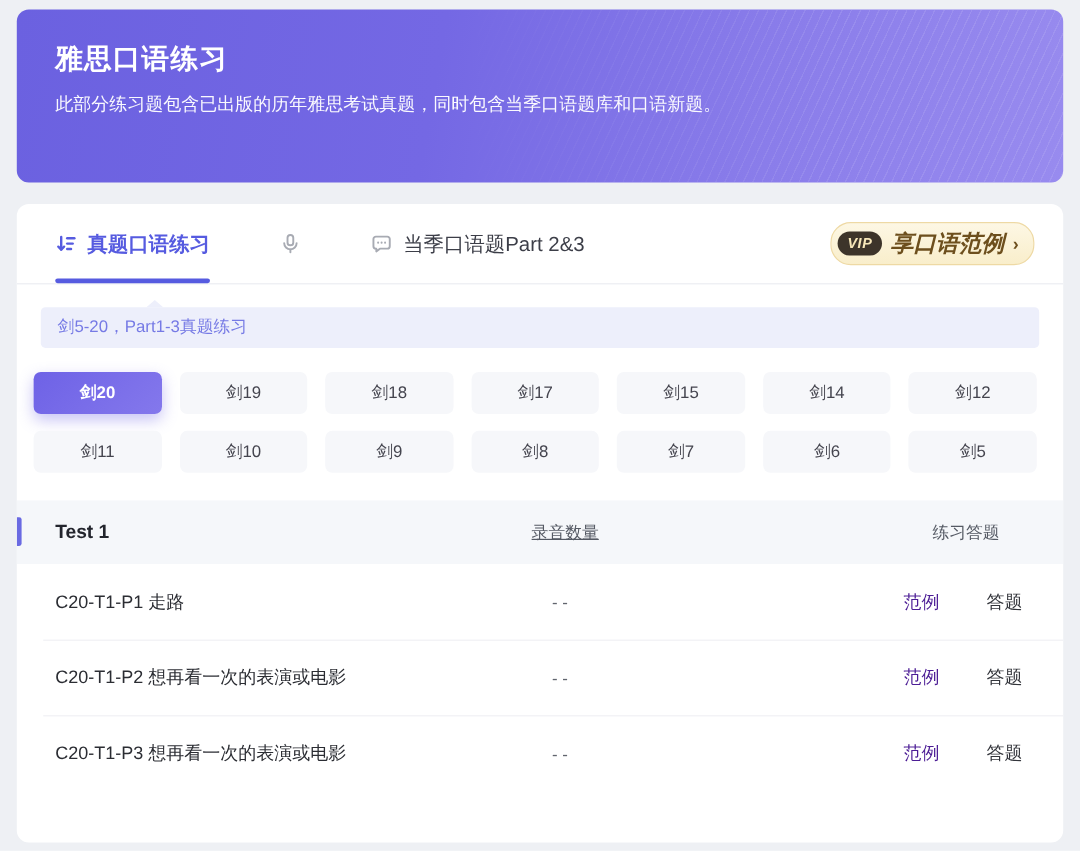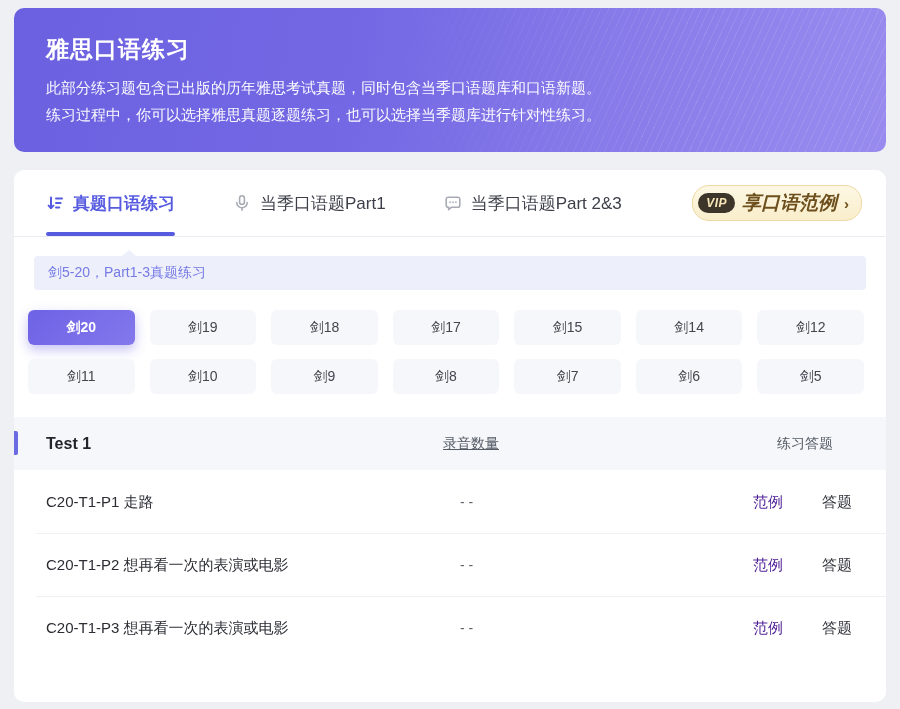--- a/index.html
+++ b/index.html
@@ -130,21 +130,20 @@
     font-size:15px; color:#33353b; cursor:pointer; }
 </style>
 </head>
 <body>
 
 <div class="banner">
   <div class="banner-texture"></div>
   <div class="banner-title">雅思口语练习</div>
   <div class="banner-desc">
     <div>此部分练习题包含已出版的历年雅思考试真题，同时包含当季口语题库和口语新题。</div>
-    <div>练习过程中，你可以选择雅思真题逐题练习，也可以选择当季题库进行针对性练习。</div>
   </div>
 </div>
 
 <div class="card">
 
   <div class="tabbar">
     <div class="tab active">
       <span class="tab-icon">
         <svg width="18" height="18" viewBox="0 0 18 18" fill="none" stroke="#565be0" stroke-width="2" stroke-linecap="round" stroke-linejoin="round">
           <path d="M5 3.5v10.5"></path>
@@ -157,21 +156,20 @@
       <span>真题口语练习</span>
     </div>
     <div class="tab">
       <span class="tab-icon">
         <svg width="18" height="18" viewBox="0 0 18 18" fill="none" stroke="#a8abb3" stroke-width="1.6" stroke-linecap="round">
           <rect x="6.6" y="1.8" width="4.8" height="8.6" rx="2.4"></rect>
           <path d="M3.8 8.6a5.2 5.2 0 0 0 10.4 0"></path>
           <path d="M9 13.8v2.4"></path>
         </svg>
       </span>
-      <span>当季口语题Part1</span>
     </div>
     <div class="tab">
       <span class="tab-icon">
         <svg width="18" height="18" viewBox="0 0 18 18" fill="none" stroke="#a8abb3" stroke-width="1.6" stroke-linejoin="round">
           <path d="M4.2 3.2h9.6a2 2 0 0 1 2 2v6a2 2 0 0 1-2 2H7.6l-3 2.4v-2.4h-.4a2 2 0 0 1-2-2v-6a2 2 0 0 1 2-2z"></path>
           <circle cx="6.1" cy="8.2" r=".85" fill="#a8abb3" stroke="none"></circle>
           <circle cx="9" cy="8.2" r=".85" fill="#a8abb3" stroke="none"></circle>
           <circle cx="11.9" cy="8.2" r=".85" fill="#a8abb3" stroke="none"></circle>
         </svg>
       </span>

